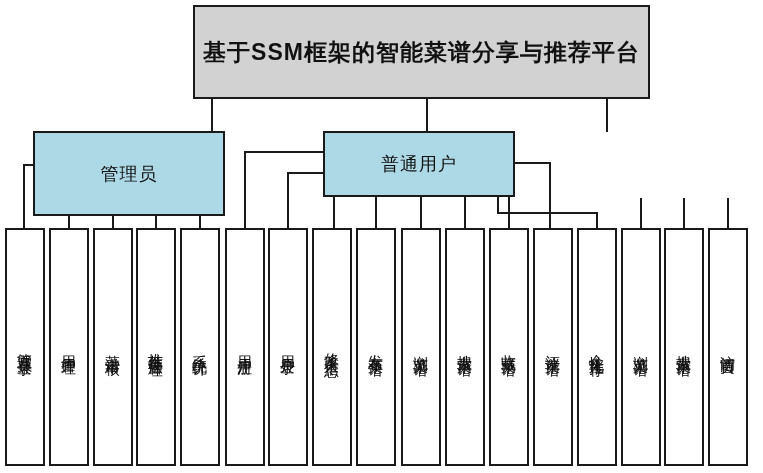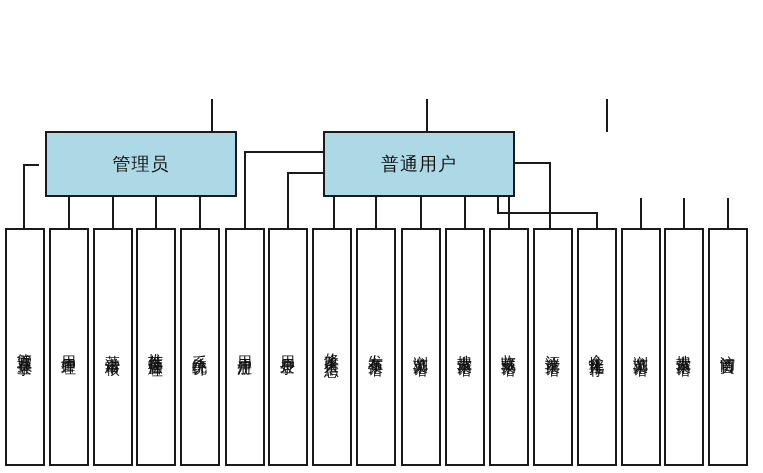--- a/index.html
+++ b/index.html
@@ -69,22 +69,25 @@
     <polyline points="465,197 465,228"></polyline>
     <polyline points="509,197 509,228"></polyline>
     <polyline points="515,163 550,163 550,228"></polyline>
     <polyline points="498,197 498,213 597,213 597,228"></polyline>
 
     <polyline points="641,198 641,228"></polyline>
     <polyline points="684,198 684,228"></polyline>
     <polyline points="728,198 728,228"></polyline>
   </svg>
 
+  <div class="node root" style="left:193px;top:5px;width:457px;height:94px;">
+    <span>基于SSM框架的智能菜谱分享与推荐平台</span>
+  </div>
 
-  <div class="node branch" style="left:45px;top:131px;width:192px;height:66px;">
+  <div class="node branch" style="left:33px;top:131px;width:192px;height:85px;">
     <span>管理员</span>
   </div>
   <div class="node branch" style="left:323px;top:131px;width:192px;height:66px;">
     <span>普通用户</span>
   </div>
 
   <div class="node leaf" style="left:5px;top:228px;width:40px;height:238px;">
     <span class="vtext">管理员登录</span>
   </div>
   <div class="node leaf" style="left:49px;top:228px;width:40px;height:238px;">

